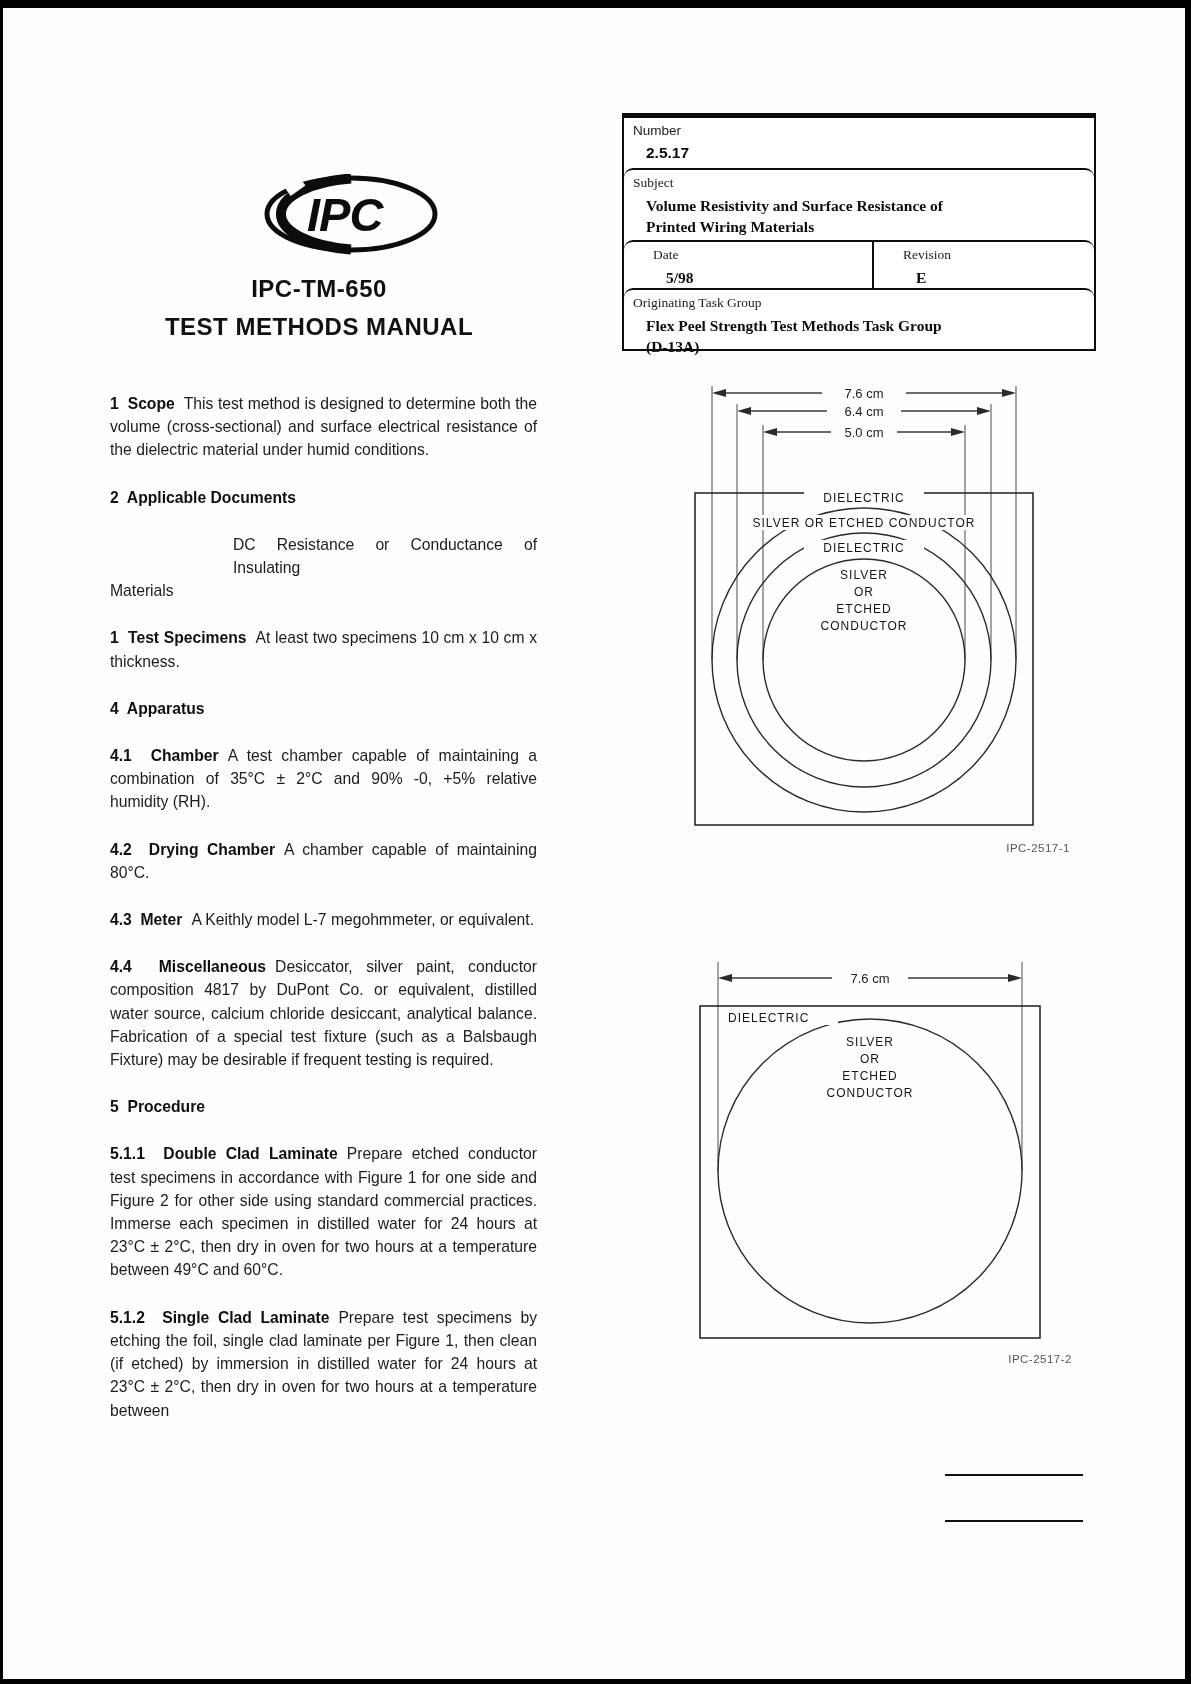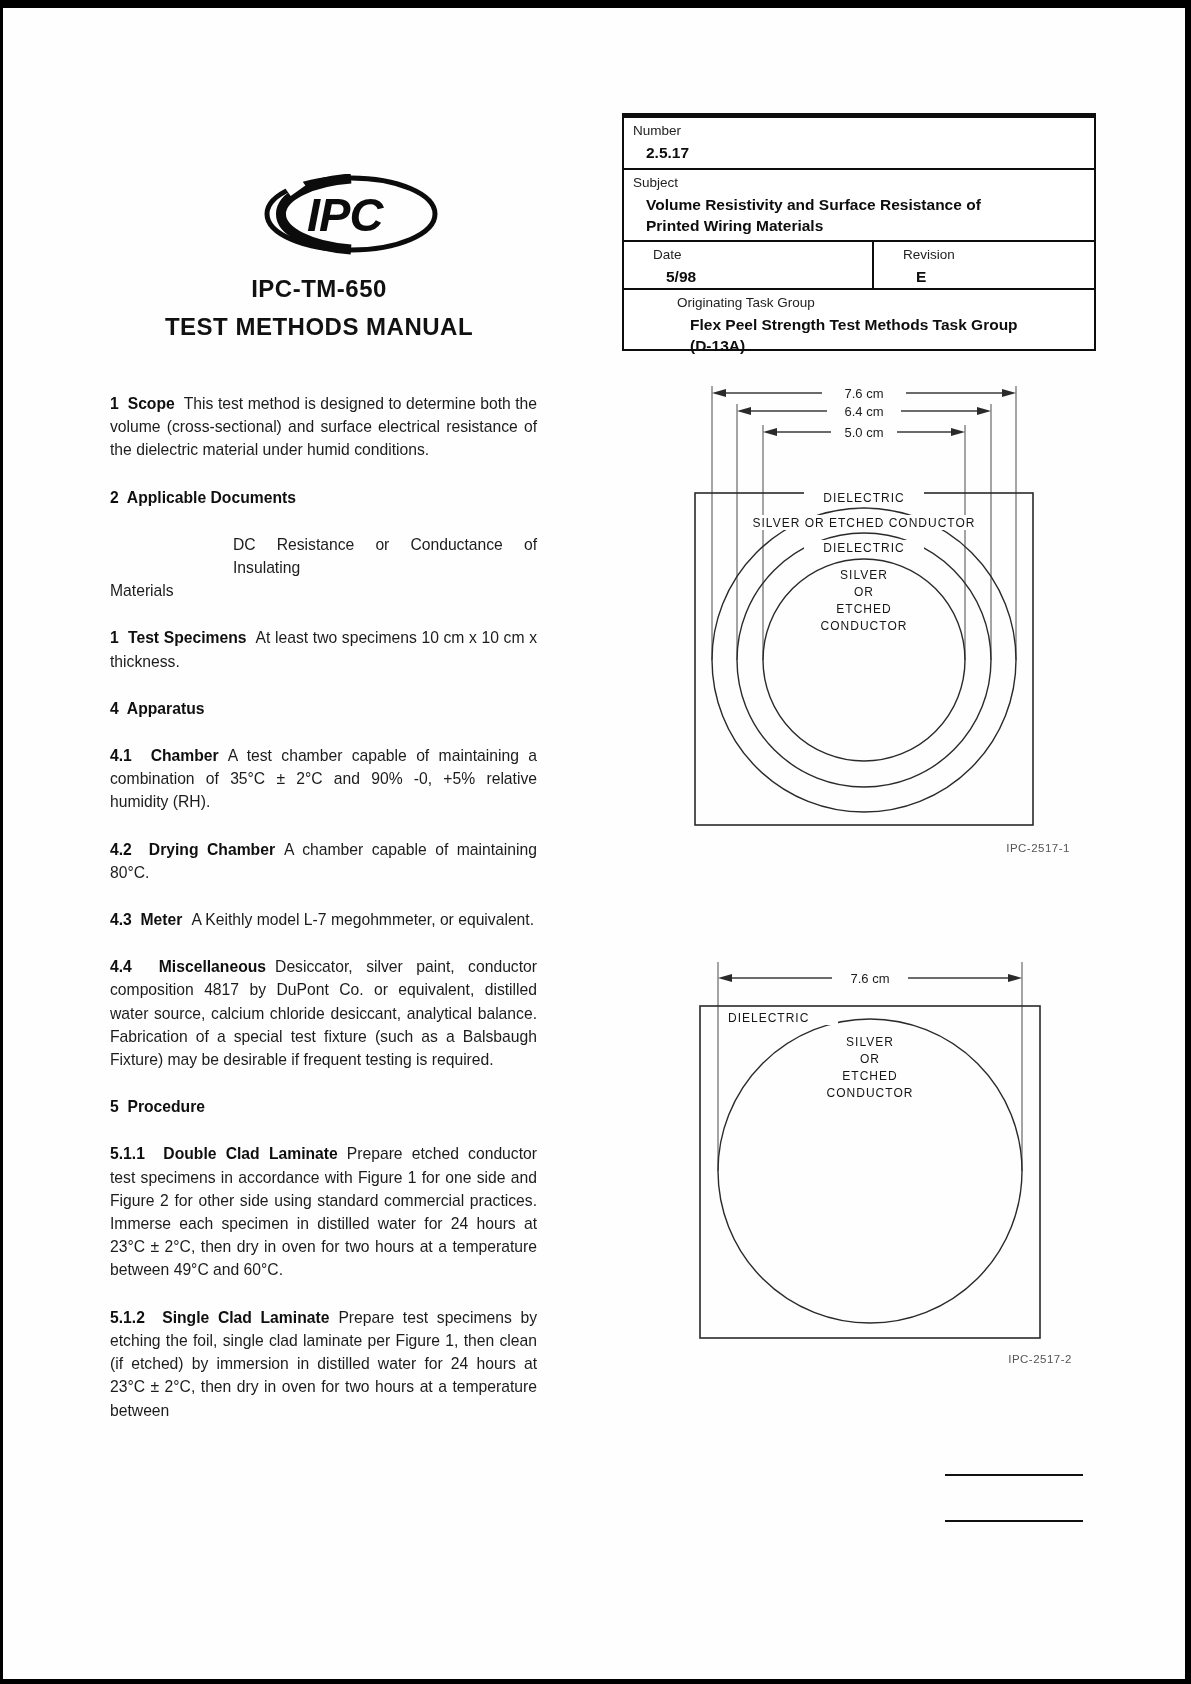--- a/index.html
+++ b/index.html
@@ -15,31 +15,31 @@
   .edge.right{left:1185px;top:0;width:6px;height:1684px;}
 
   
   .logo{position:absolute;left:263px;top:174px;width:178px;height:82px;}
   .doc-title{position:absolute;left:98px;top:270px;width:442px;text-align:center;
     font-weight:bold;font-size:24px;line-height:38px;letter-spacing:.5px;color:#111;}
 
   
   .htable{position:absolute;left:622px;top:113px;width:474px;box-sizing:border-box;
     border:2px solid #0d0d0d;border-top-width:5px;background:#fff;}
-  .hrow{box-sizing:border-box;}
-  .hrow + .hrow{border-top:2px solid #0d0d0d;}
+  .hrow{box-sizing:border-box;border-radius:9px;}
+  .hrow + .hrow{border-top:2px solid #0d0d0d;font-family:Liberation Serif, serif;}
   .hrow .lbl{font-size:13.5px;color:#222;padding:5px 0 0 9px;}
   .hrow .val{font-size:15.5px;font-weight:bold;color:#0d0d0d;padding:4px 0 0 22px;line-height:21px;}
   .r1{height:50px;}
   .r2{height:72px;}
   .r3{height:48px;display:flex;}
   .r3 .cell{box-sizing:border-box;margin-left:20px;}
   .r3 .cell.date{width:230px;border-right:2px solid #0d0d0d;}
   .r3 .cell.rev{flex:1;}
-  .r4{height:61px;padding-left:44px;}
+  .r4{height:61px;}
 
   
   .body-col{position:absolute;left:100px;top:392px;width:437px;
     font-size:15.7px;line-height:23.2px;text-align:justify;color:#1c1c1c;}
   .para{margin:0 0 24px 10px;}
   .para b{white-space:pre-wrap;padding-right:9px;color:#0f0f0f;}
   .ref-line1{padding-left:123px;text-align:justify;text-align-last:justify;}
 
   
   .fig{position:absolute;}

